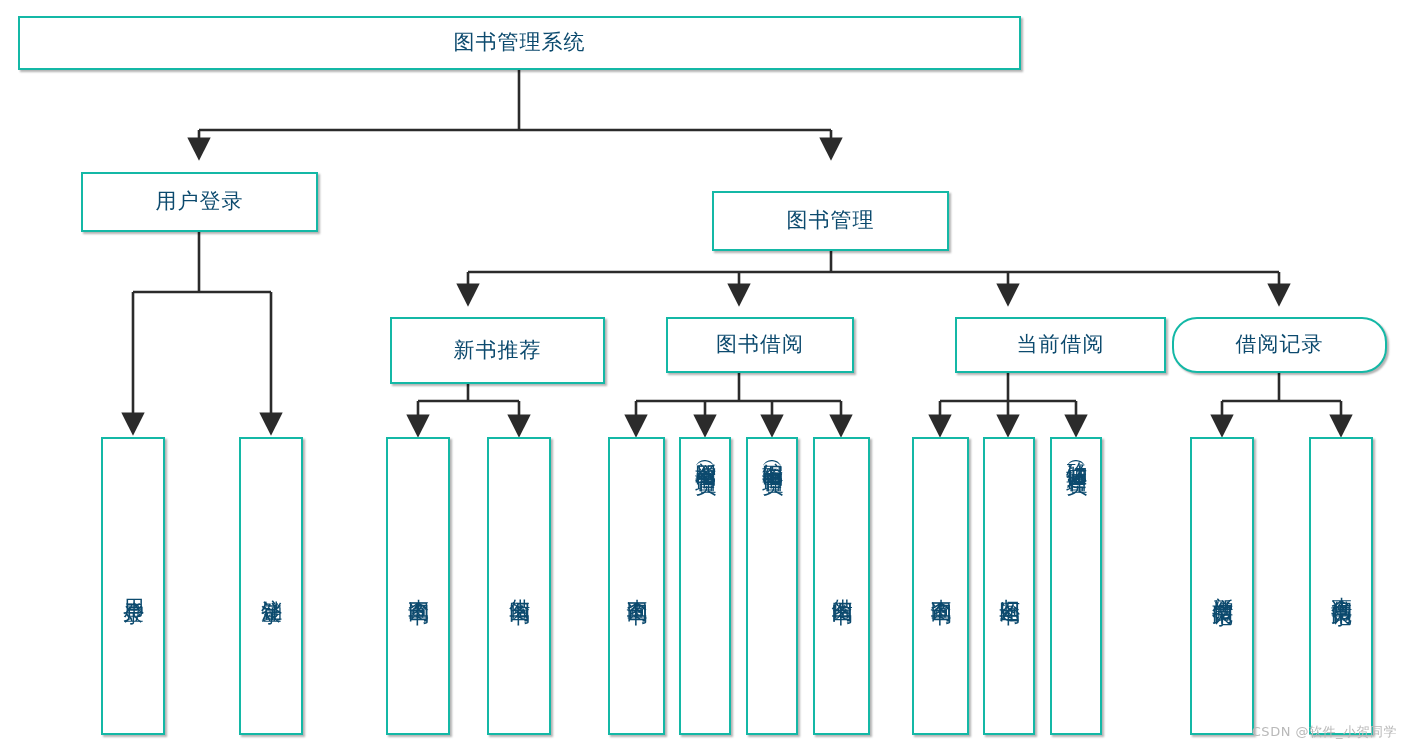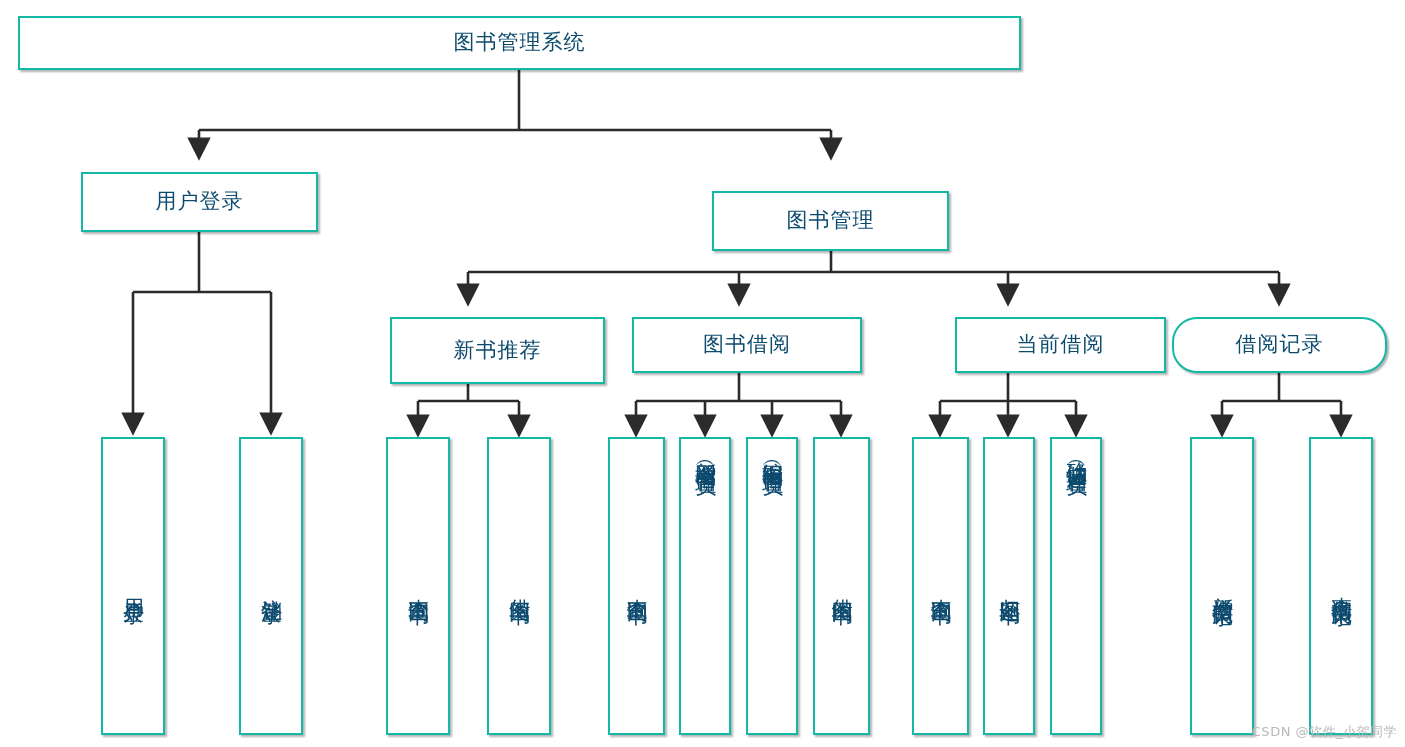--- a/index.html
+++ b/index.html
@@ -134,21 +134,21 @@
   </div>
 
   <div class="node horiz" style="left:712px; top:172px; width:237px; height:60px;margin-top:19px;">
     <span class="node-label">图书管理</span>
   </div>
 
   <div class="node horiz" style="left:361px; top:317px; width:215px; height:67px;margin-left:29px;">
     <span class="node-label">新书推荐</span>
   </div>
 
-  <div class="node horiz" style="left:632px; top:317px; width:230px; height:56px;">
+  <div class="node horiz" style="left:666px; top:317px; width:188px; height:56px;">
     <span class="node-label">图书借阅</span>
   </div>
 
   <div class="node horiz" style="left:955px; top:317px; width:211px; height:56px;">
     <span class="node-label">当前借阅</span>
   </div>
 
   <div class="node horiz" style="left:1172px; top:317px; width:215px; height:56px;border-radius:25px;">
     <span class="node-label">借阅记录</span>
   </div>

